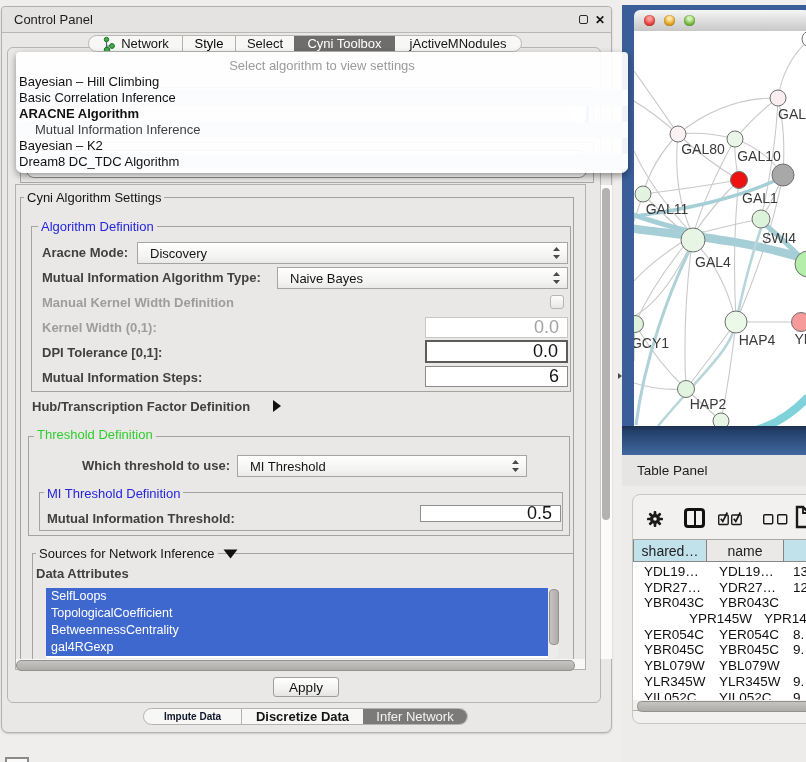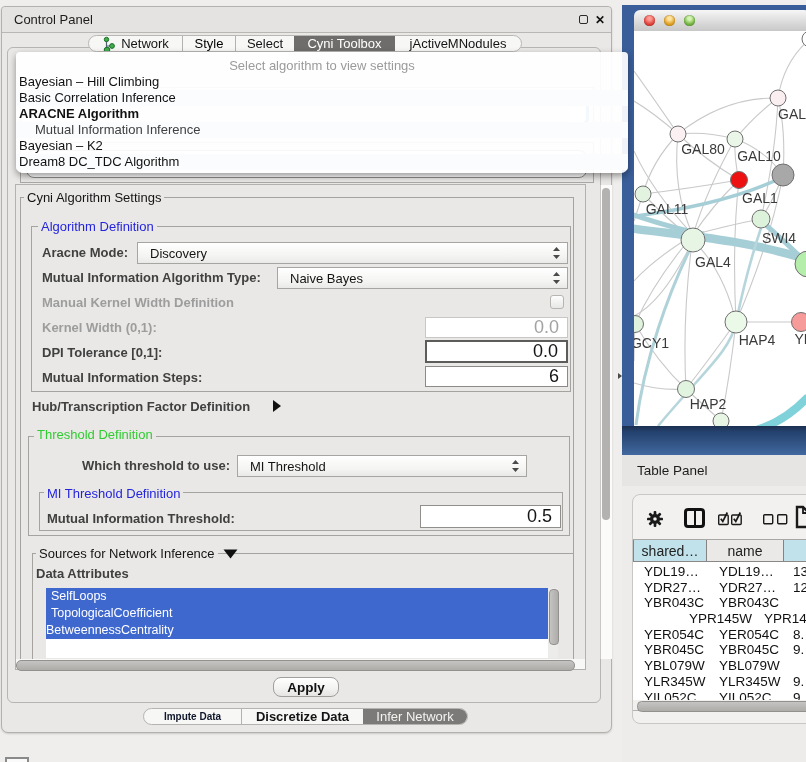--- a/index.html
+++ b/index.html
@@ -124,46 +124,47 @@
   <svg class="arrows" viewBox="0 0 9 12">
       <path d="M4.5 0 L8 4 L1 4 Z" fill="#4a4a4a"></path>
       <path d="M4.5 12 L8 8 L1 8 Z" fill="#4a4a4a"></path>
     </svg>
 </div>
 
 <div class="abs" style="left:39px;top:492px;width:524px;height:39px;border:1px solid #a5a3a0;box-sizing:border-box;"></div>
 <div class="abs gtitle" style="left:44px;top:486px;color:#2424dd;">MI Threshold Definition</div>
 
 <div class="abs lbl" style="left:47px;top:511px;">Mutual Information Threshold:</div>
-<div class="abs field" style="left:420px;top:505px;width:141px;height:23px;border:1px solid #918f8c;">0.5</div>
+<div class="abs field" style="left:420px;top:505px;width:141px;height:17px;border:1px solid #918f8c;">0.5</div>
 
 <div class="abs" style="left:32px;top:553px;width:542px;height:106px;border:1px solid #a5a3a0;border-bottom:none;box-sizing:border-box;"></div>
 <div class="abs gtitle" style="left:36px;top:546px;color:#141414;">Sources for Network Inference</div>
 <svg class="abs" style="left:223px;top:549px;z-index:2;" width="15" height="10" viewBox="0 0 15 10">
     <path d="M0.5 0.5 L14.5 0.5 L7.5 9.5 Z" fill="#111"></path>
   </svg>
 
 <div class="abs lbl" style="left:36px;top:566px;">Data Attributes</div>
 
 <div class="abs" style="left:46px;top:588px;width:512px;height:70px;background:#fff;overflow:hidden;">
   <div style="background:#3f68cf;color:#fff;font-size:12.5px;height:17px;line-height:17px;padding-left:5px;width:502px;">SelfLoops</div>
   <div style="background:#3f68cf;color:#fff;font-size:12.5px;height:17px;line-height:17px;padding-left:5px;width:502px;">TopologicalCoefficient</div>
-  <div style="background:#3f68cf;color:#fff;font-size:12.5px;height:17px;line-height:17px;width:502px;">BetweennessCentrality</div>
+  <div style="background:#3f68cf;color:#fff;font-size:12.5px;height:17px;line-height:17px;padding-left:5px;width:502px;">BetweennessCentrality</div>
+  <div style="background:#3f68cf;color:#fff;font-size:12.5px;height:17px;line-height:17px;padding-left:5px;width:502px;">gal4RGexp</div>
 </div>
 <div class="abs" style="left:548px;top:588px;width:10px;height:70px;background:#ececeb;"></div>
 <div class="abs thumbv" style="left:549px;top:589px;width:8px;height:54px;border-radius:4px;"></div>
 
 <div class="abs" style="left:600px;top:185px;width:12px;height:474px;background:#fbfbfa;border-left:1px solid #c9c7c4;box-sizing:border-box;"></div>
 <div class="abs" style="left:601.5px;top:188px;width:8px;height:332px;border-radius:4.5px;background:#b4b2b0;"></div>
 <div class="abs" style="left:16px;top:659px;width:569px;height:10px;background:#f8f8f7;box-sizing:border-box;"></div>
 <div class="abs thumbh" style="left:16px;top:660px;width:557px;height:9px;"></div>
 
-<div class="abs" style="left:273px;top:677px;width:64px;height:18px;border:1px solid #a19f9c;border-radius:8px;
+<div class="abs" style="left:273px;top:677px;width:64px;height:18px;border:1px solid #a19f9c;border-radius:3px;
      background:linear-gradient(#ffffff,#f2f2f0 60%,#e5e4e2);display:flex;align-items:center;justify-content:center;
-     font-size:13.5px;color:#111;font-weight:bold;">Apply</div>
+     font-size:13.5px;color:#111;">Apply</div>
 
 <div class="abs" style="left:143px;top:708px;width:325px;height:17px;background:#f7f7f6;
      border:1px solid #b5b3b0;border-radius:11px;box-sizing:border-box;display:flex;overflow:hidden;">
   <div style="width:97px;display:flex;align-items:center;justify-content:center;font-size:10px;font-weight:bold;color:#0f172a;border-right:1px solid #b4b2af;">Impute Data</div>
   <div style="width:121px;display:flex;align-items:center;justify-content:center;font-size:13px;font-weight:bold;color:#141414;">Discretize Data</div>
   <div style="flex:1;display:flex;align-items:center;justify-content:center;font-size:13px;color:#f4f3f1;background:#7b7a78;">Infer Network</div>
 </div>
 
 <div class="abs" style="left:5px;top:757px;width:20px;height:14px;border:2px solid #8a8a8a;background:#fafafa;"></div>
 

